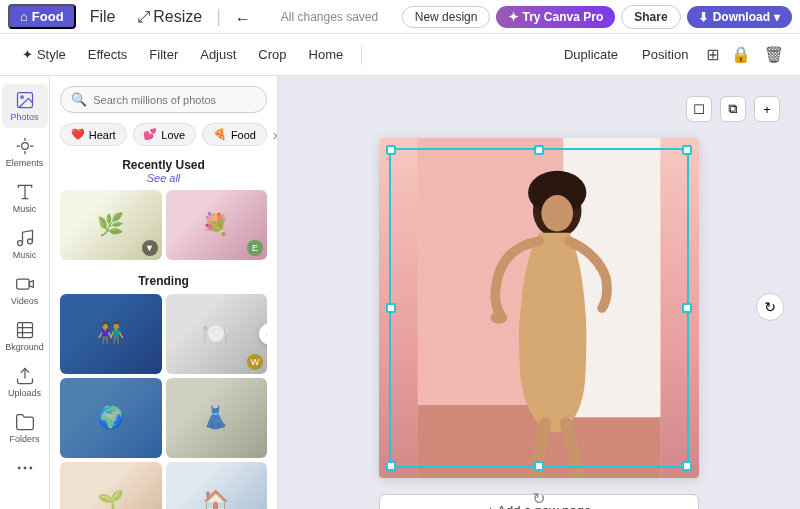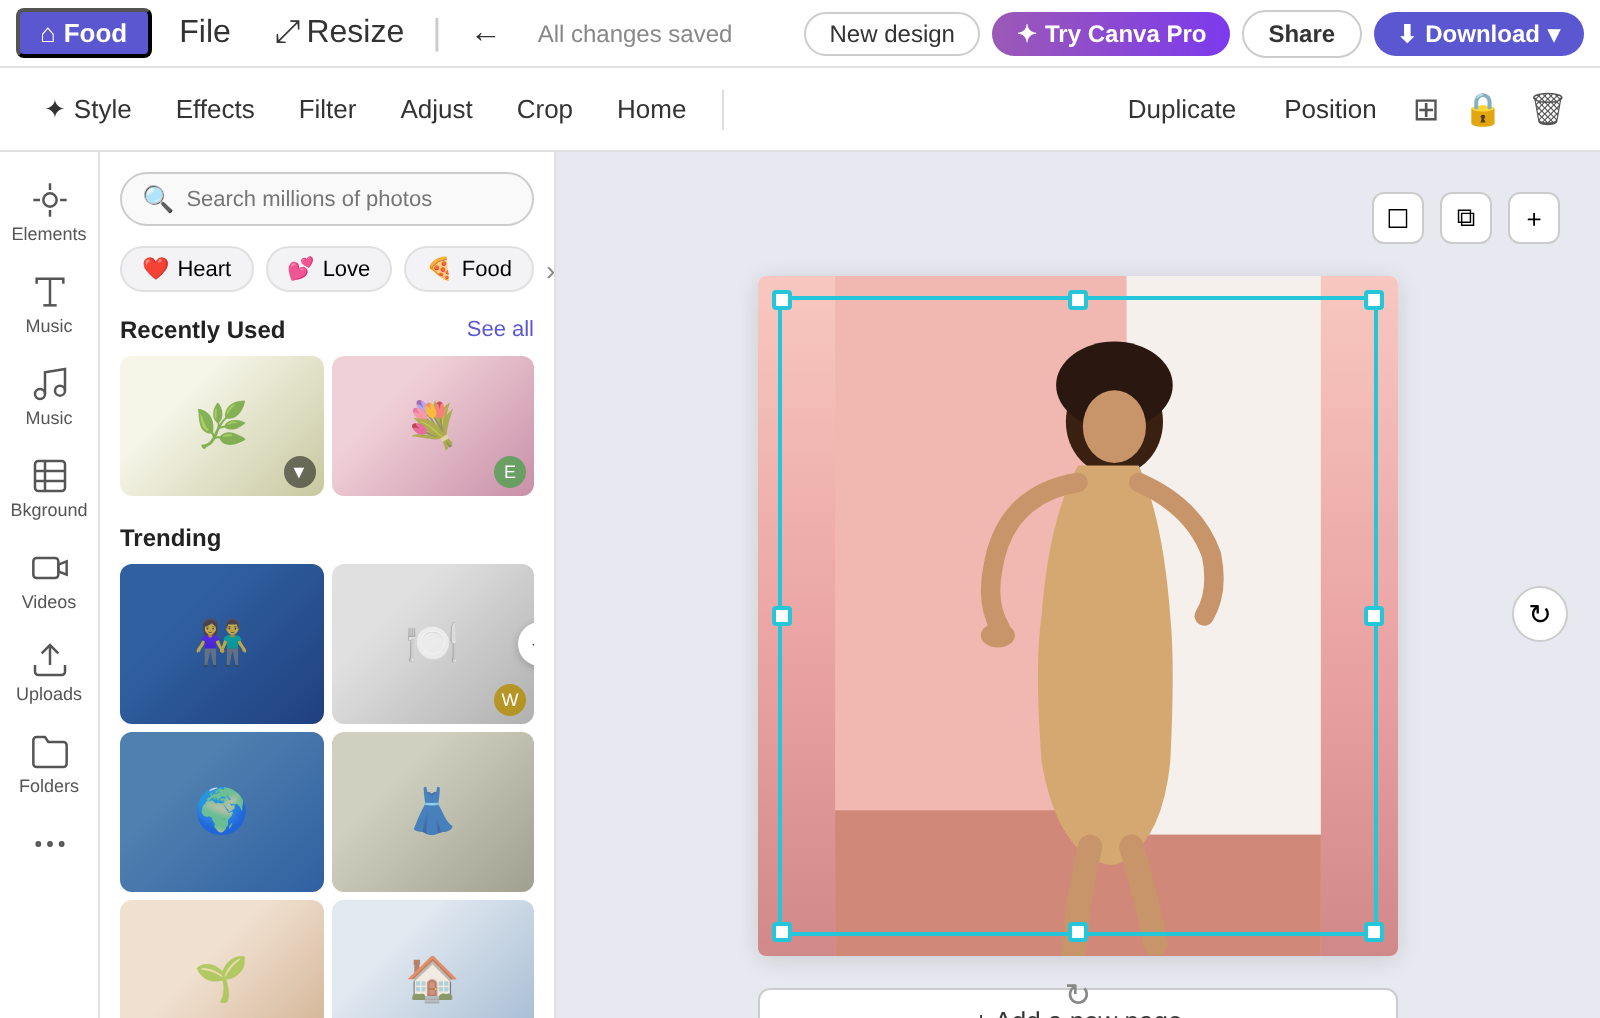--- a/index.html
+++ b/index.html
@@ -15,21 +15,21 @@
       background: #5b57d1; color: #fff; border-radius: 4px;
       padding: 3px 10px; font-size: 13px; font-weight: 600; cursor: pointer;
       display: flex; align-items: center; gap: 4px;
     }
     .nav-btn {
       background: none; border: none; color: #333; font-size: 16px;
       cursor: pointer; padding: 3px 8px; border-radius: 4px;
       display: flex; align-items: center; gap: 3px;
     }
     .nav-sep { color: #ccc; font-size: 18px; }
-    .nav-saved { color: #888; font-size: 12px; margin-left: 4px; flex: 1; }
+    .nav-saved { color: #888; font-size: 12px; margin-left: 16px; flex: 1; }
     .btn-new-design {
       background: none; border: 1px solid #ccc; border-radius: 20px;
       padding: 3px 12px; font-size: 12px; cursor: pointer; color: #333;
     }
     .btn-try-canva {
       background: linear-gradient(90deg, #9b59b6, #7c3aed);
       border: none; border-radius: 20px; padding: 4px 12px;
       font-size: 12px; color: #fff; cursor: pointer; font-weight: 600;
       display: flex; align-items: center; gap: 4px;
     }
@@ -102,25 +102,26 @@
       padding: 4px 10px 8px; overflow-x: hidden;
     }
     .category-chip {
       background: #f3f3f5; border-radius: 20px; padding: 4px 10px;
       font-size: 11px; cursor: pointer; white-space: nowrap;
       display: flex; align-items: center; gap: 4px; border: 1px solid #e0e0e0;
     }
 
     
     .section-header {
-      display: flex; justify-content: space-between; align-items: center;
+      display: flex; justify-content: center; align-items: center;
       padding: 4px 10px 6px;
+      flex-direction: column;
     }
     .section-title { font-size: 12px; font-weight: 600; color: #222; }
-    .see-all { font-size: 11px; color: #5b57d1; cursor: pointer; }
+    .see-all { font-size: 11px; color: #5b57d1; cursor: pointer; font-style: italic; }
     .thumb-grid-2 {
       display: grid; grid-template-columns: 1fr 1fr; gap: 4px;
       padding: 0 10px 10px;
     }
     .thumb-item {
       border-radius: 6px; overflow: hidden; position: relative;
       cursor: pointer; background: #e0e0e0;
     }
     .thumb-badge {
       position: absolute; bottom: 4px; right: 4px;
@@ -288,20 +289,28 @@
     </button>
     <button class="toolbar-icon-btn">⊞</button>
     <button class="toolbar-icon-btn">🔒</button>
     <button class="toolbar-icon-btn">🗑</button>
   </div>
 </div>
 
 <div class="main-layout">
 
   <div class="sidebar-icons">
+    <div class="sidebar-icon-item active">
+      <svg viewBox="0 0 24 24" fill="none" stroke="#5b57d1" stroke-width="1.5">
+          <rect x="3" y="3" width="18" height="18" rx="2"></rect>
+          <circle cx="8.5" cy="8.5" r="1.5"></circle>
+          <path d="M21 15l-5-5L5 21"></path>
+        </svg>
+      <span style="color:#5b57d1">Photos</span>
+    </div>
     <div class="sidebar-icon-item">
       <svg viewBox="0 0 24 24" fill="none" stroke="#555" stroke-width="1.5">
           <circle cx="12" cy="12" r="4"></circle>
           <path d="M12 2v4M12 18v4M2 12h4M18 12h4"></path>
         </svg>
       <span>Elements</span>
     </div>
     <div class="sidebar-icon-item">
       <svg viewBox="0 0 24 24" fill="none" stroke="#555" stroke-width="1.5">
           <path d="M4 7V4h16v3"></path>
@@ -313,31 +322,31 @@
     <div class="sidebar-icon-item">
       <svg viewBox="0 0 24 24" fill="none" stroke="#555" stroke-width="1.5">
           <path d="M9 18V5l12-2v13"></path>
           <circle cx="6" cy="18" r="3"></circle>
           <circle cx="18" cy="16" r="3"></circle>
         </svg>
       <span>Music</span>
     </div>
     <div class="sidebar-icon-item">
       <svg viewBox="0 0 24 24" fill="none" stroke="#555" stroke-width="1.5">
+          <rect x="2" y="6" width="15" height="12" rx="2"></rect>
+          <path d="M17 10l5-2v8l-5-2V10z"></path>
+        </svg>
+      <span>Videos</span>
+    </div>
+    <div class="sidebar-icon-item">
+      <svg viewBox="0 0 24 24" fill="none" stroke="#555" stroke-width="1.5">
           <rect x="3" y="3" width="18" height="18" rx="2"></rect>
           <path d="M3 9h18M3 15h18M9 3v18"></path>
         </svg>
       <span>Bkground</span>
-    </div>
-    <div class="sidebar-icon-item">
-      <svg viewBox="0 0 24 24" fill="none" stroke="#555" stroke-width="1.5">
-          <rect x="2" y="6" width="15" height="12" rx="2"></rect>
-          <path d="M17 10l5-2v8l-5-2V10z"></path>
-        </svg>
-      <span>Videos</span>
     </div>
     <div class="sidebar-icon-item">
       <svg viewBox="0 0 24 24" fill="none" stroke="#555" stroke-width="1.5">
           <path d="M21 15v4a2 2 0 01-2 2H5a2 2 0 01-2-2v-4"></path>
           <polyline points="17 8 12 3 7 8"></polyline>
           <line x1="12" y1="3" x2="12" y2="15"></line>
         </svg>
       <span>Uploads</span>
     </div>
     <div class="sidebar-icon-item">

